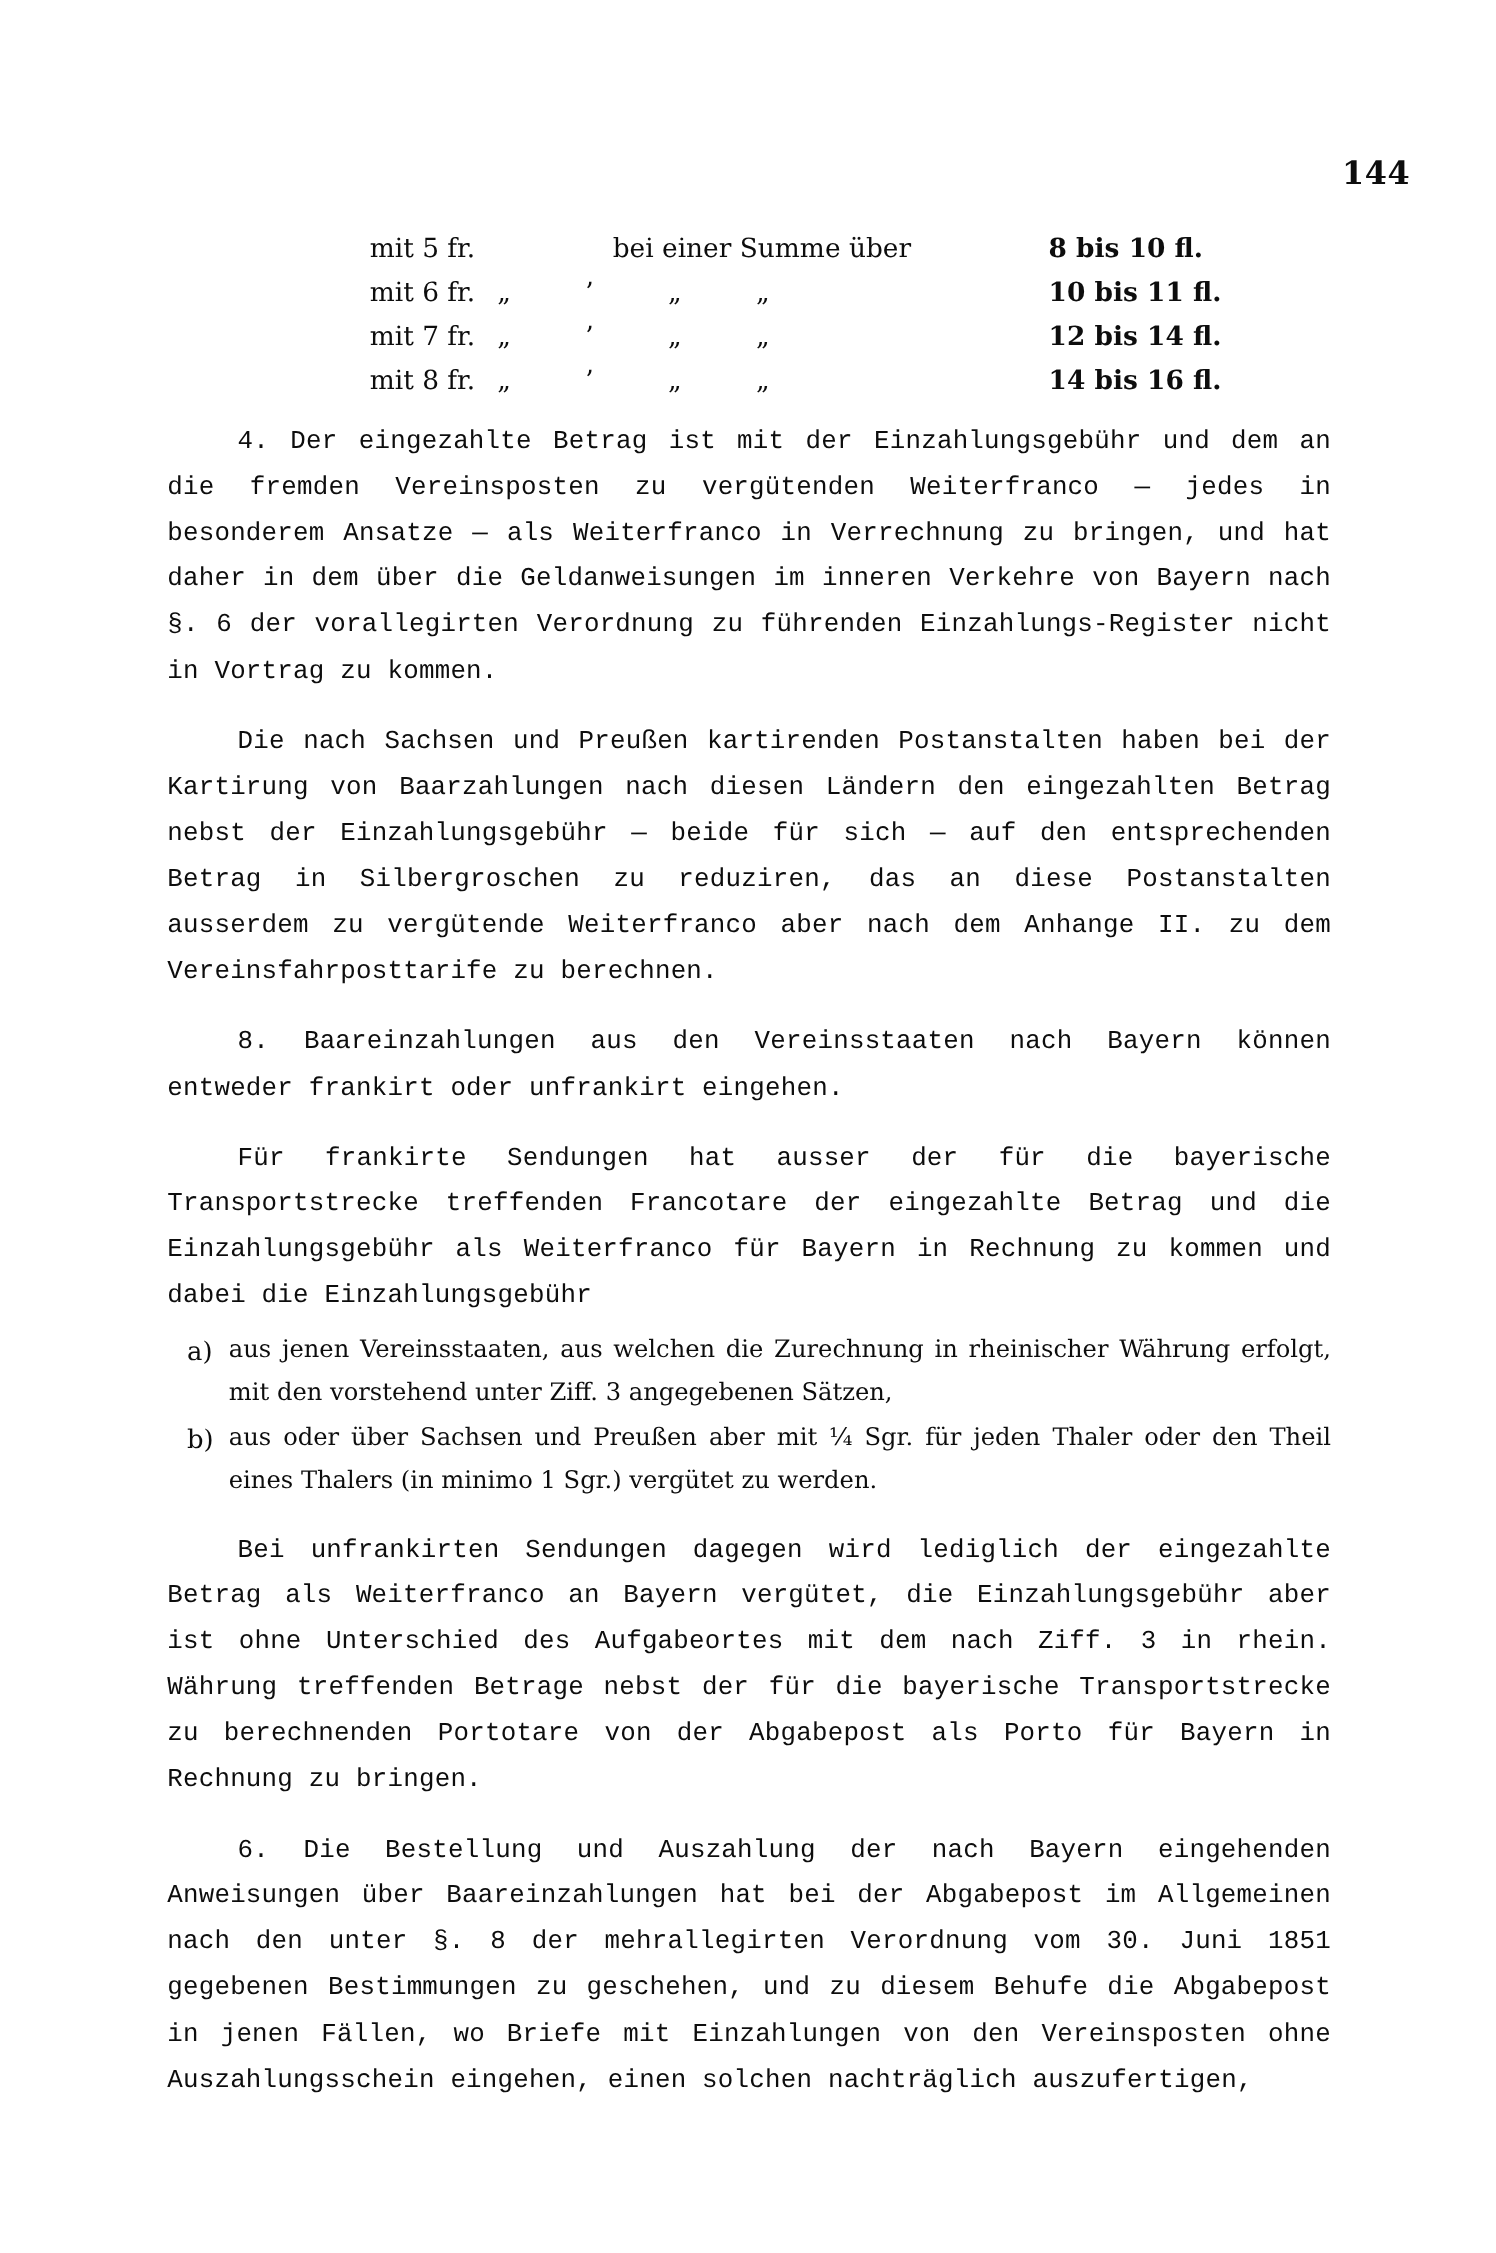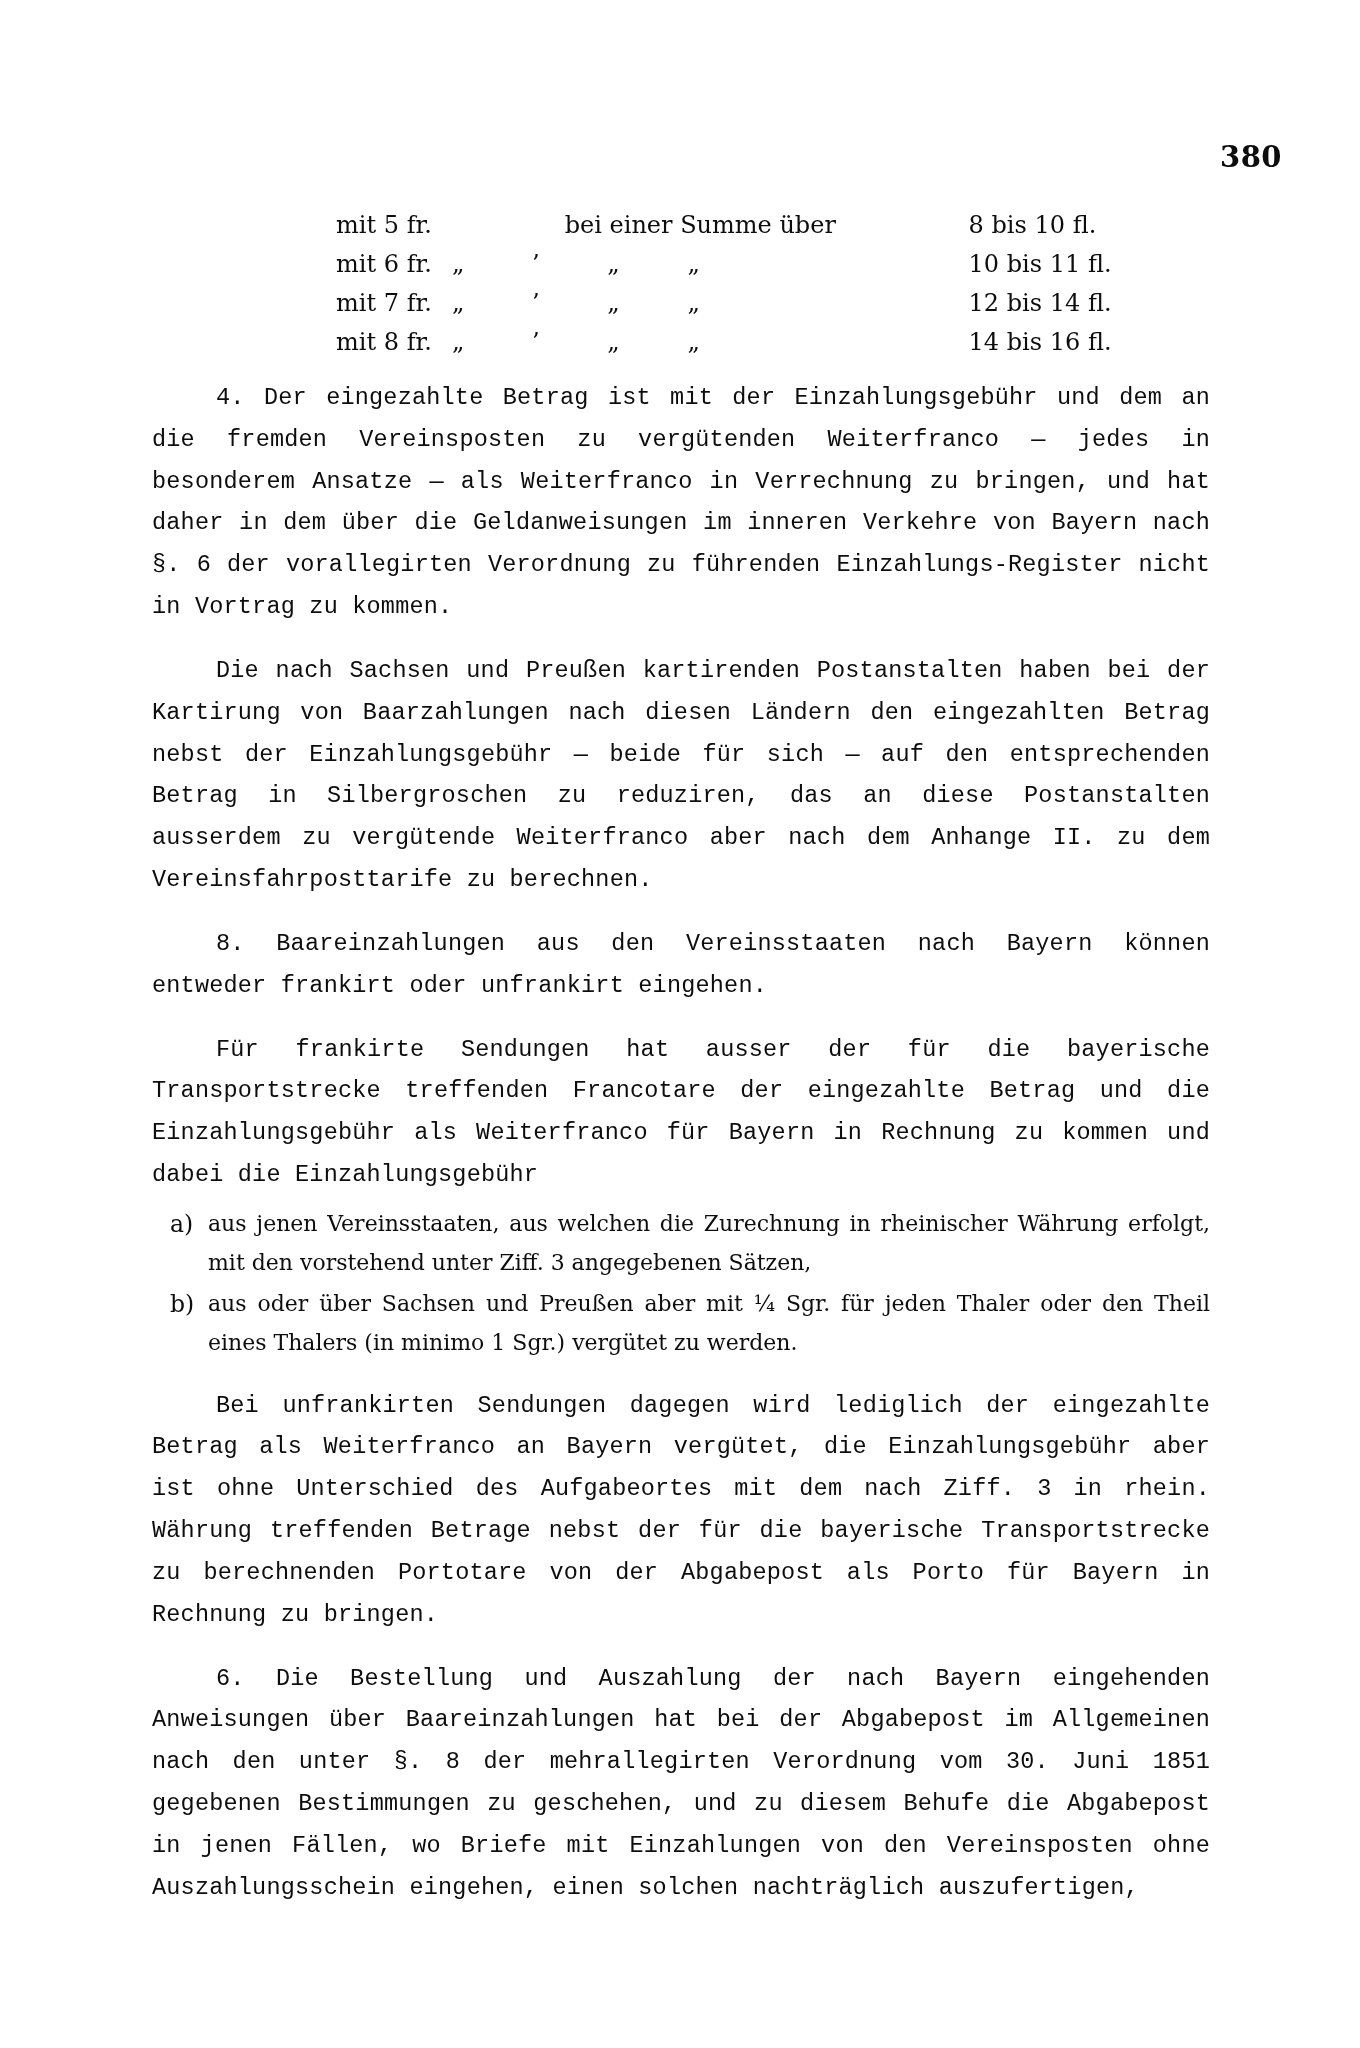--- a/index.html
+++ b/index.html
@@ -74,20 +74,21 @@
   .rt-dots {
     text-align: left;
     letter-spacing: 30px;
     padding-left: 4px !important;
     padding-right: 28px !important;
   }
   .rt-range {
     text-align: left;
     padding-left: 6px !important;
     white-space: nowrap;
+    font-weight: bold;
   }
   .frac {
     display: inline-block;
     vertical-align: -0.15em;
     font-size: 0.62em;
     line-height: 1;
     text-align: center;
     margin: 0 1px;
   }
   .frac .num { display: block; border-bottom: 1px solid #0d0d0d; padding: 0 1px;}
@@ -121,21 +122,21 @@
     font-size: 22px;
     line-height: 1.78;
     text-align: justify;
   }
 </style>
 </head>
 <body>
 
 <div class="page">
 
-  <div class="page-number">380</div>
+  <div class="page-number">144</div>
 
   <div class="content">
 
     <table class="rate-table">
       <tbody>
           <tr>
         <td class="rt-label">mit 5 fr.</td>
         <td class="rt-phrase">bei einer Summe über</td>
         <td class="rt-range">8 bis 10 fl.</td>
       </tr>

